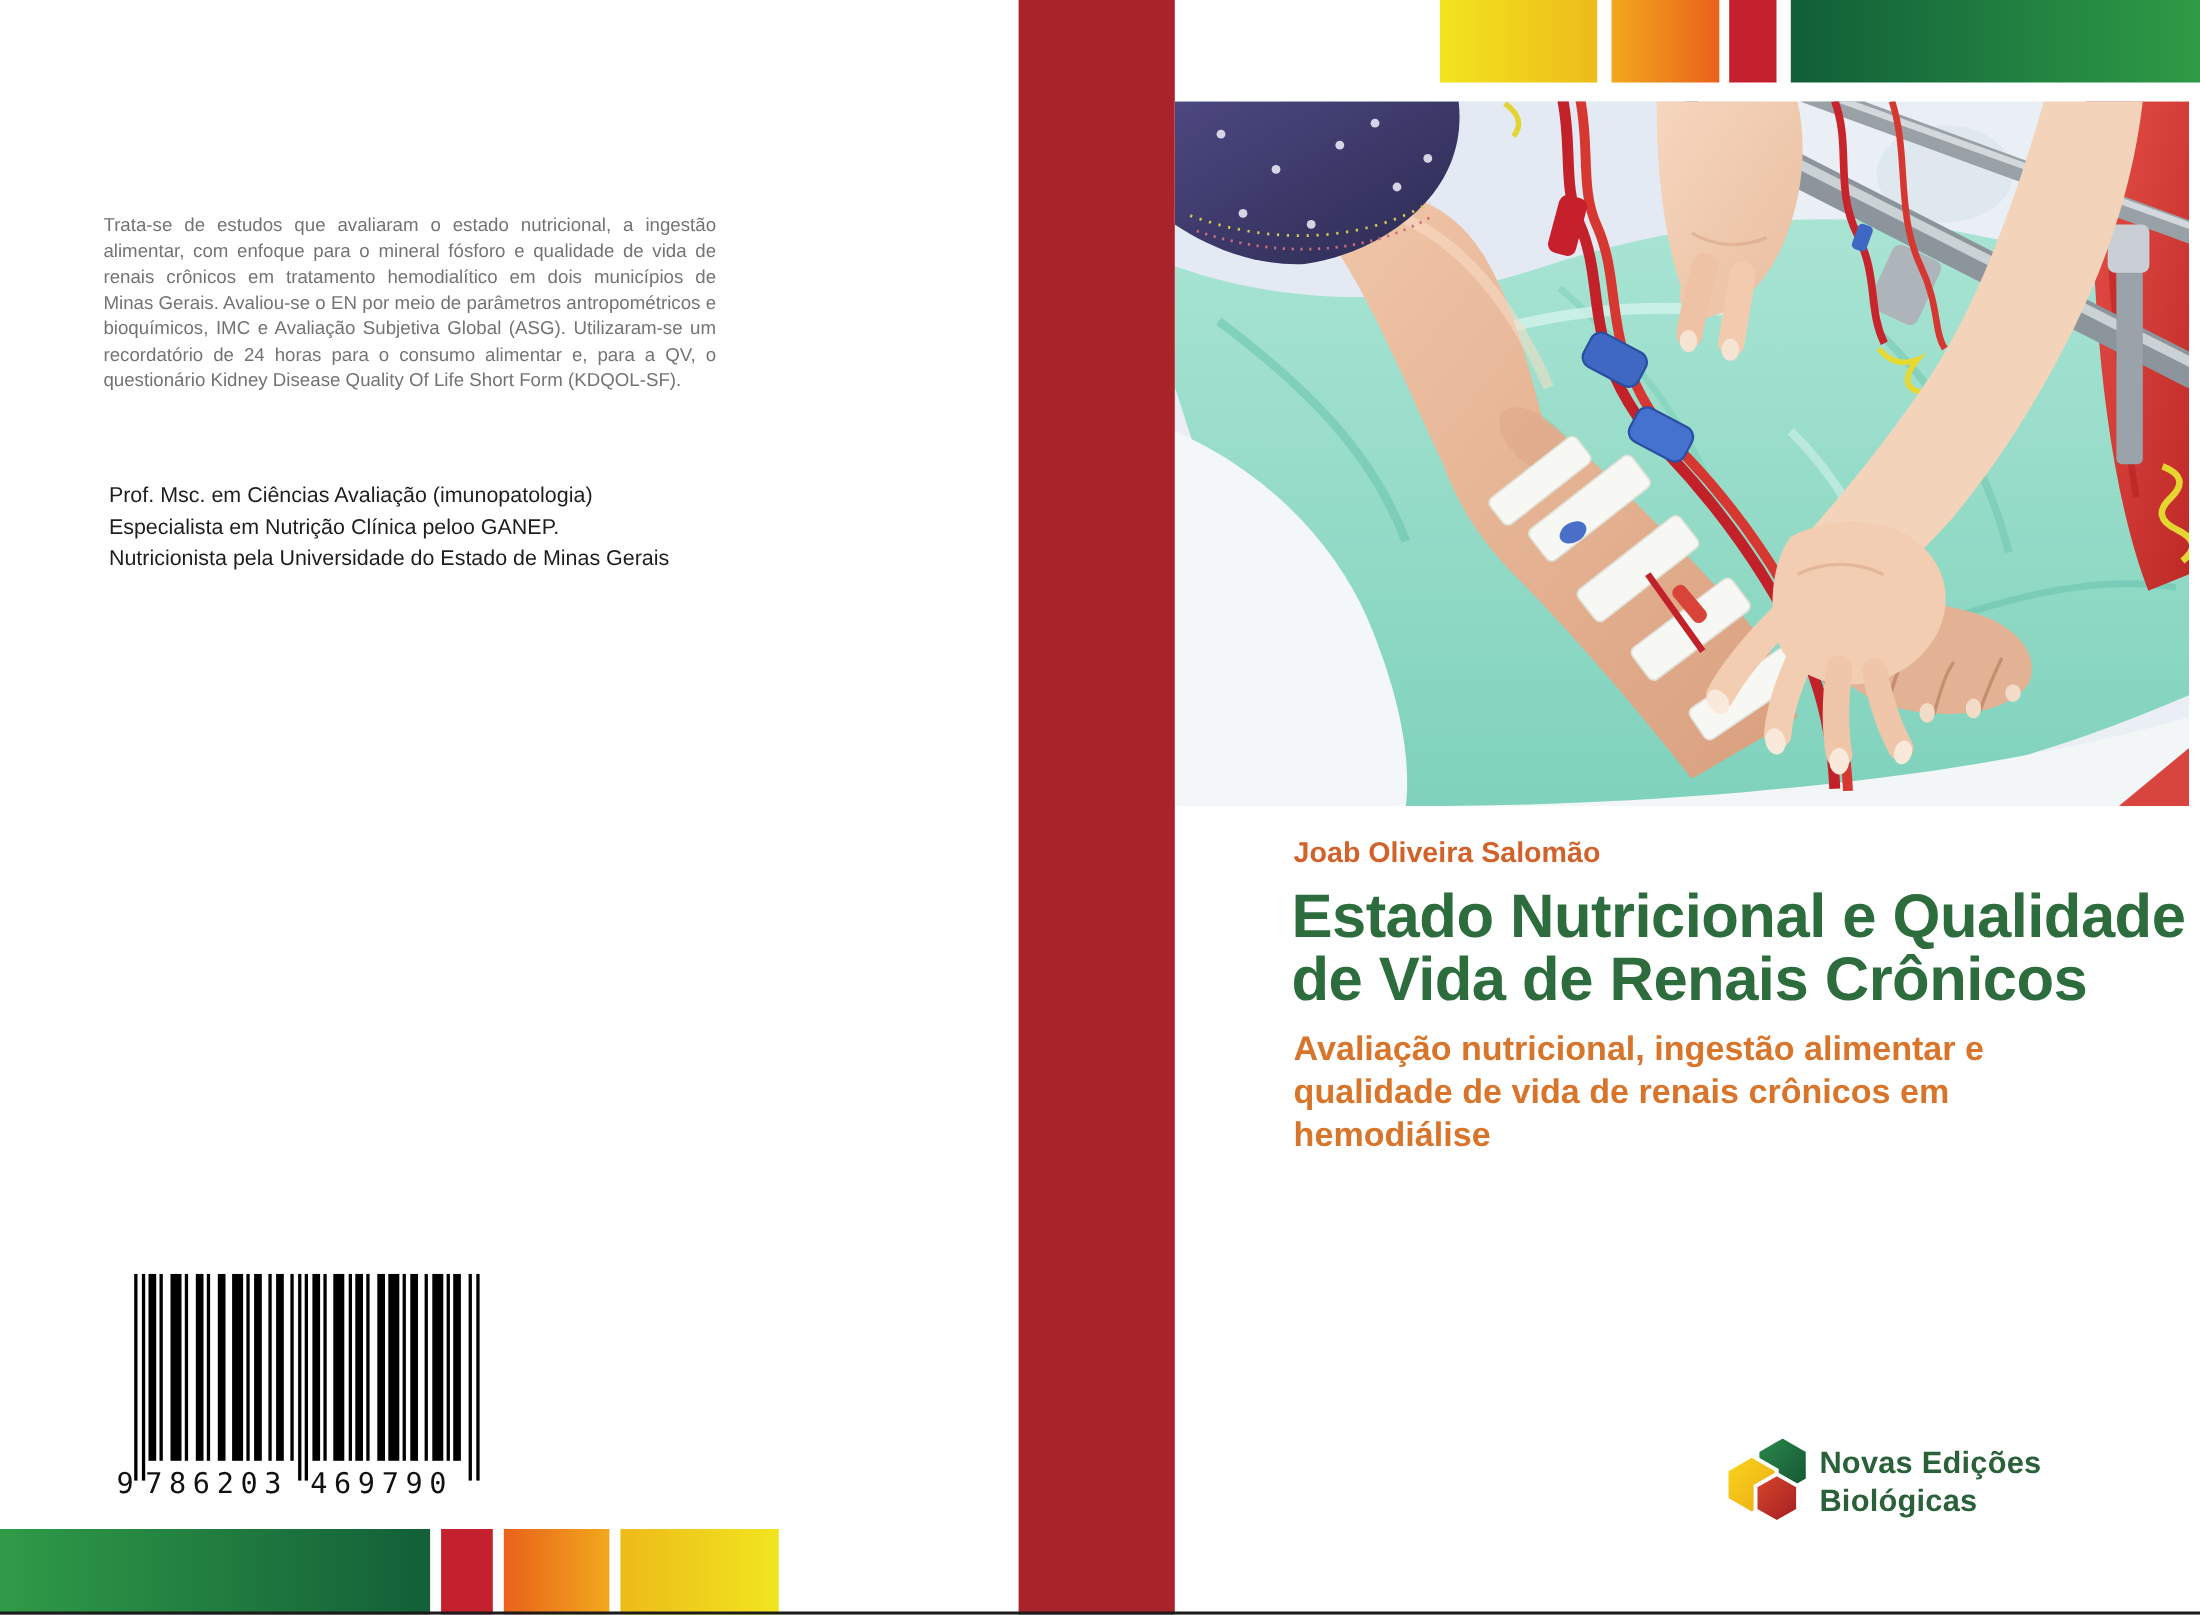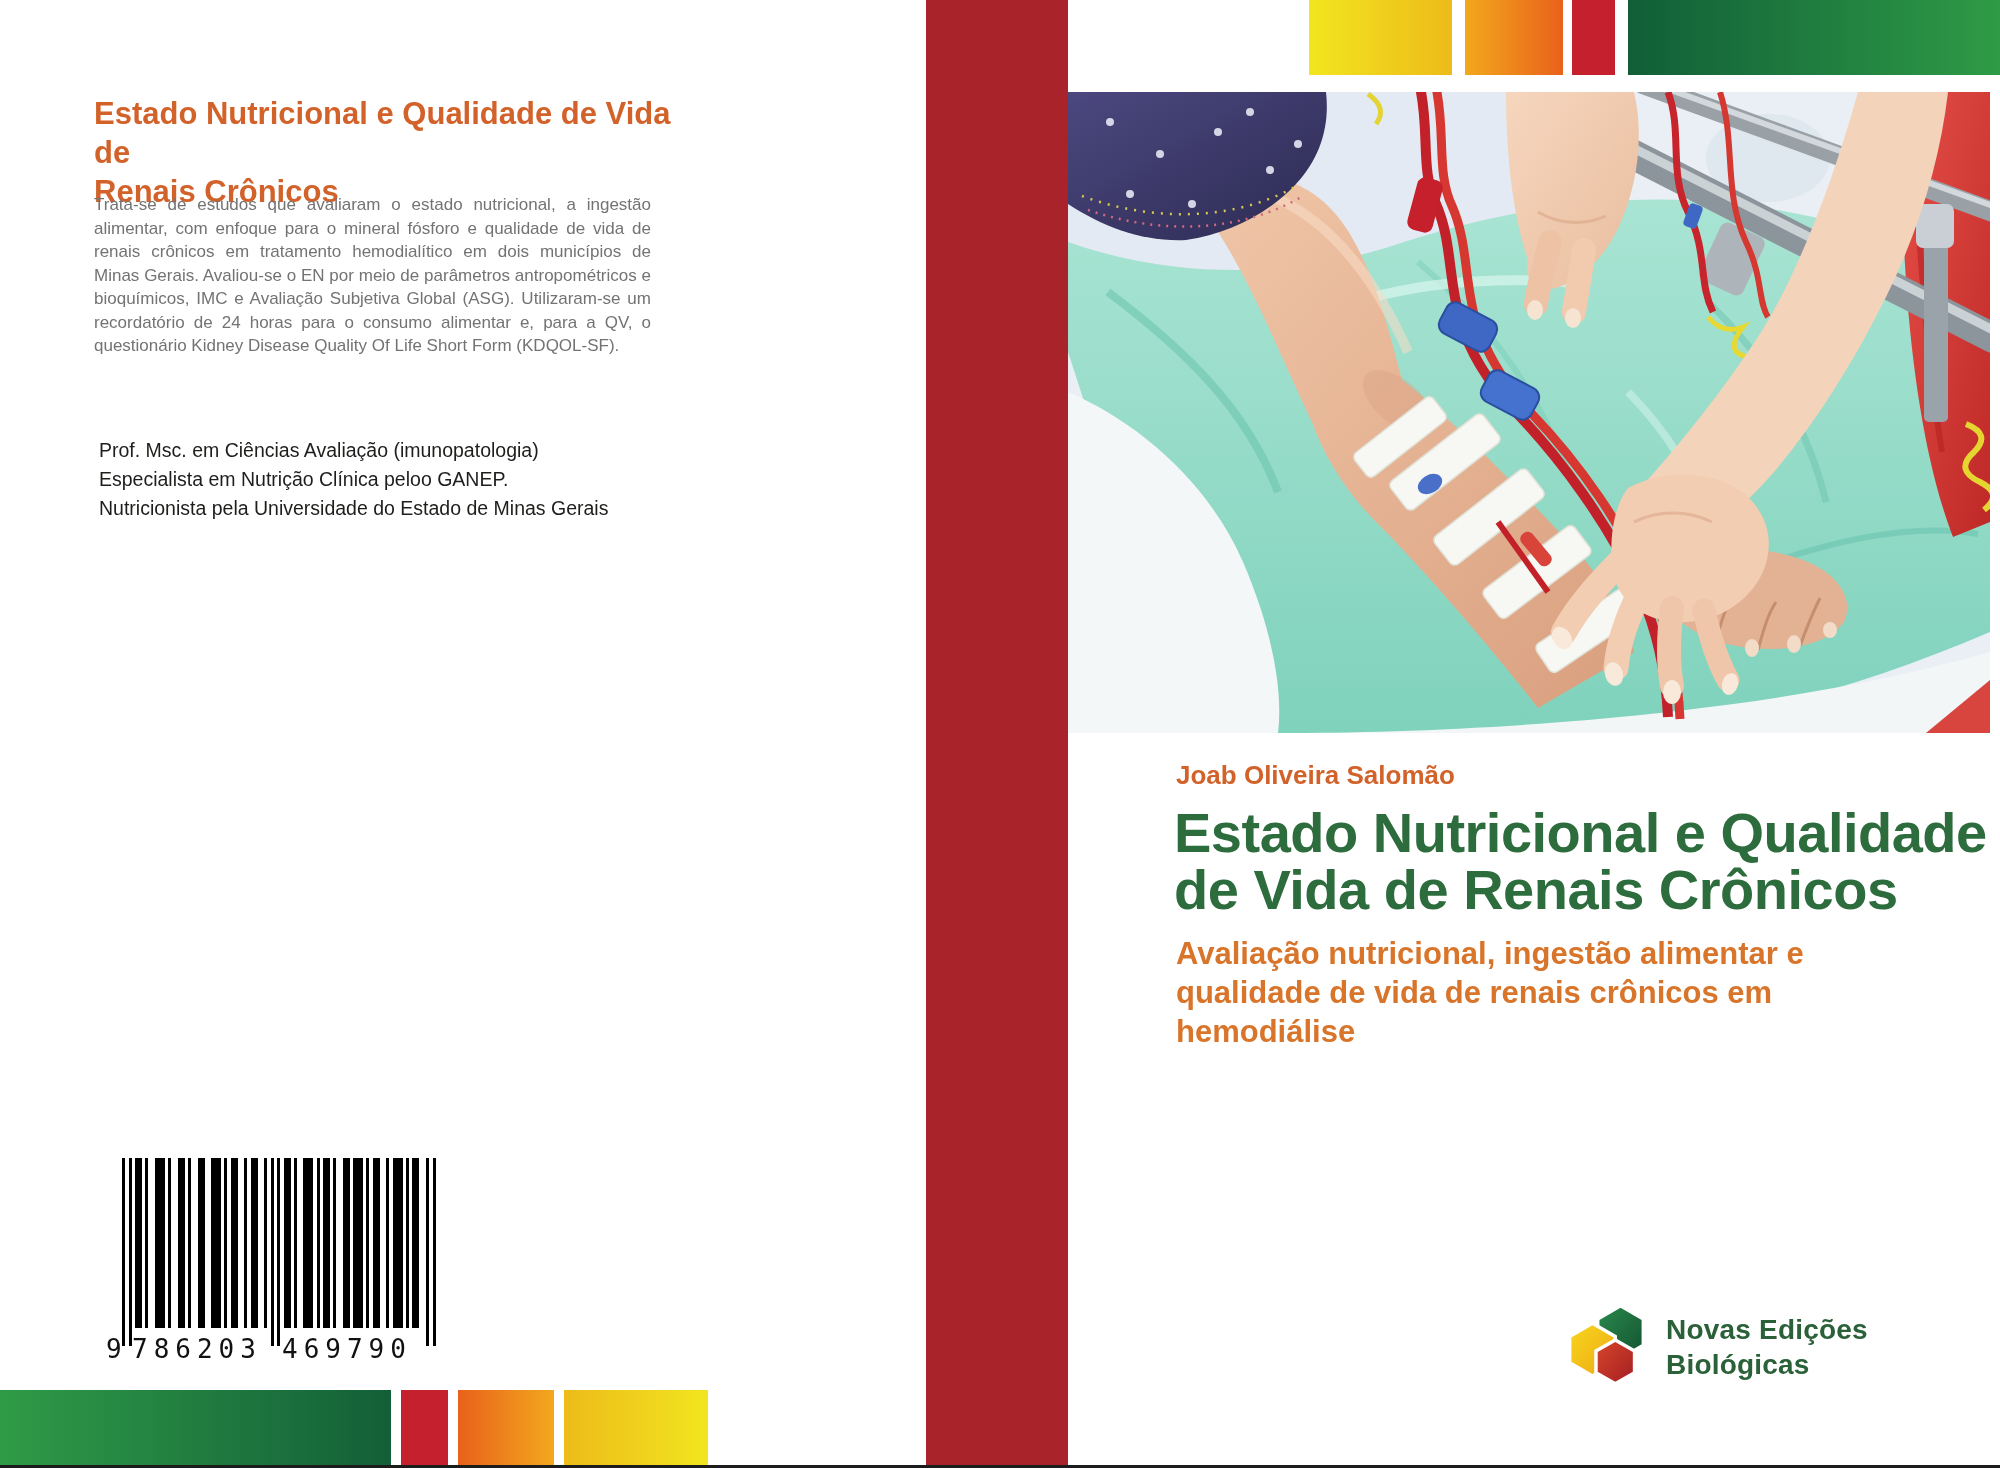--- a/index.html
+++ b/index.html
@@ -36,39 +36,35 @@
 
   
   .photo{position:absolute;left:1068px;top:92px;width:922px;height:641px;overflow:hidden;}
   .author{position:absolute;left:1176px;top:760px;font-size:26px;font-weight:bold;color:#D2622A;}
   .ftitle{position:absolute;left:1174px;top:804px;font-size:56px;line-height:57px;font-weight:bold;
           color:#2D6C3D;letter-spacing:-0.5px;}
   .fsub{position:absolute;left:1176px;top:934px;font-size:31px;line-height:39px;font-weight:bold;
         color:#D8752B;}
 
   .logo{position:absolute;left:1566px;top:1304px;display:flex;align-items:center;}
-  .logo-text{margin-left:12px;font-size:28px;line-height:35px;font-weight:bold;color:#2B6139;
+  .logo-text{font-size:28px;line-height:35px;font-weight:bold;color:#2B6139;
              letter-spacing:0.2px;}
 
   .bc-digits{position:absolute;left:0;top:176px;width:336px;display:flex;
              font-family:"DejaVu Sans Mono","Liberation Mono",monospace;
              font-size:26px;color:#111;}
   .bc-digits .d0{width:26px;}
   .bc-digits .d1{width:150px;letter-spacing:6px;}
   .bc-digits .d2{width:150px;letter-spacing:6px;}
 </style>
 </head>
 <body>
 
 <div class="canvas">
 
-  <div class="back-title">
-    <div>Estado Nutricional e Qualidade de Vida de</div>
-    <div>Renais Crônicos</div>
-  </div>
 
   <p class="back-desc">Trata-se de estudos que avaliaram o estado nutricional, a ingestão alimentar, com enfoque para o mineral fósforo e qualidade de vida de renais crônicos em tratamento hemodialítico em dois municípios de Minas Gerais. Avaliou-se o EN por meio de parâmetros antropométricos e bioquímicos, IMC e Avaliação Subjetiva Global (ASG). Utilizaram-se um recordatório de 24 horas para o consumo alimentar e, para a QV, o questionário Kidney Disease Quality Of Life Short Form (KDQOL-SF).</p>
 
   <div class="creds">
     <div>Prof. Msc. em Ciências Avaliação (imunopatologia)</div>
     <div>Especialista em Nutrição Clínica peloo GANEP.</div>
     <div>Nutricionista pela Universidade do Estado de Minas Gerais</div>
   </div>
 
   <div class="barcode" style="position:absolute;left:106px;top:1158px;height:212px;">

